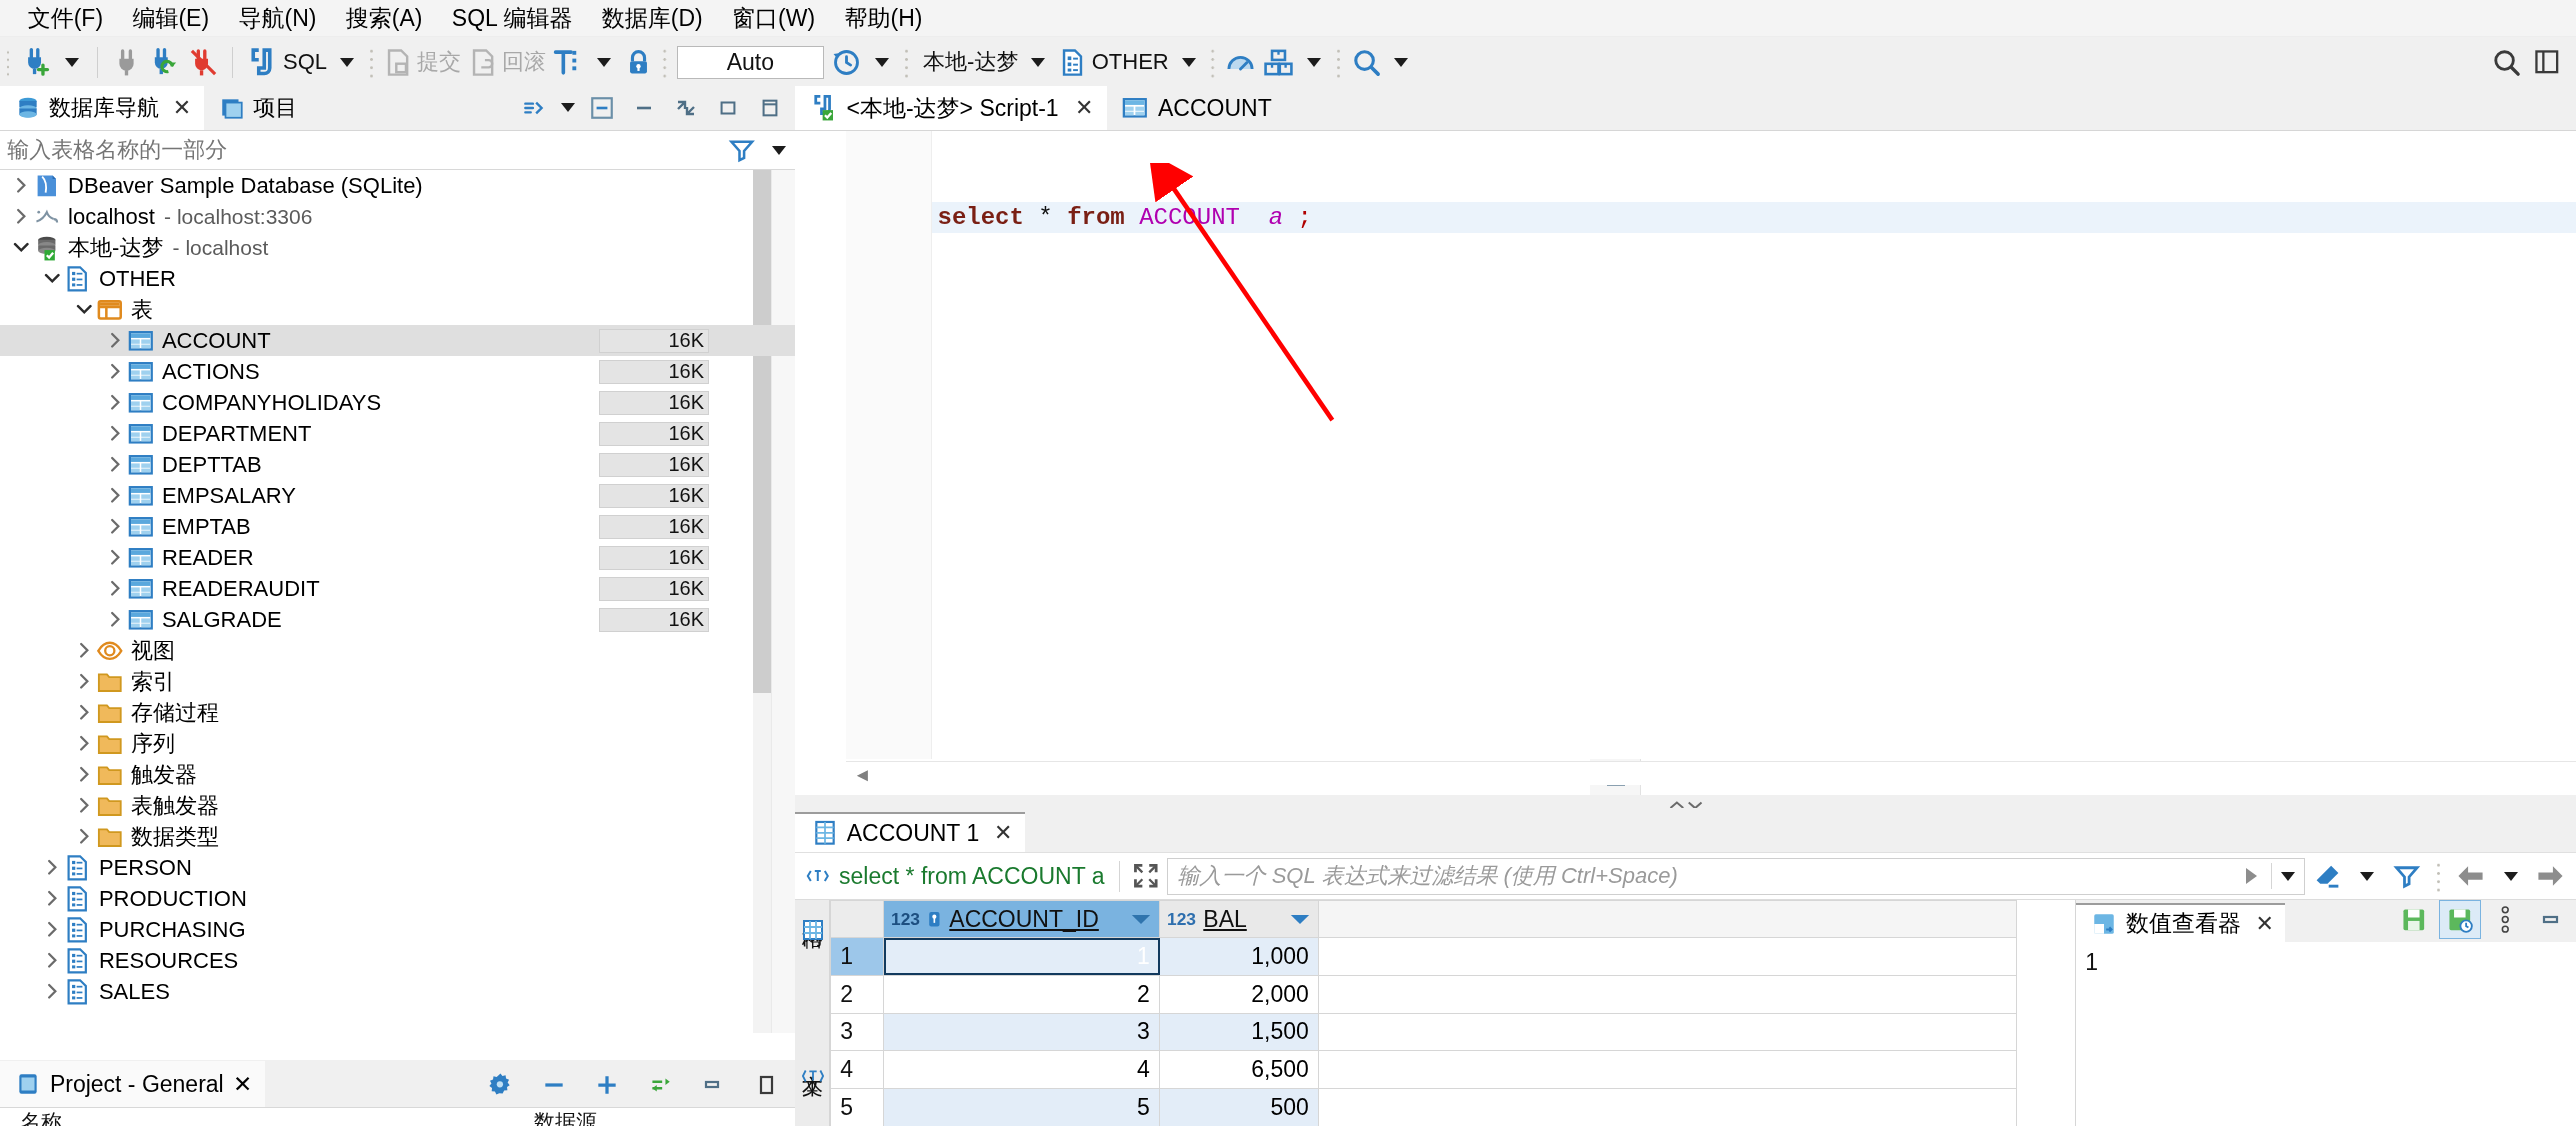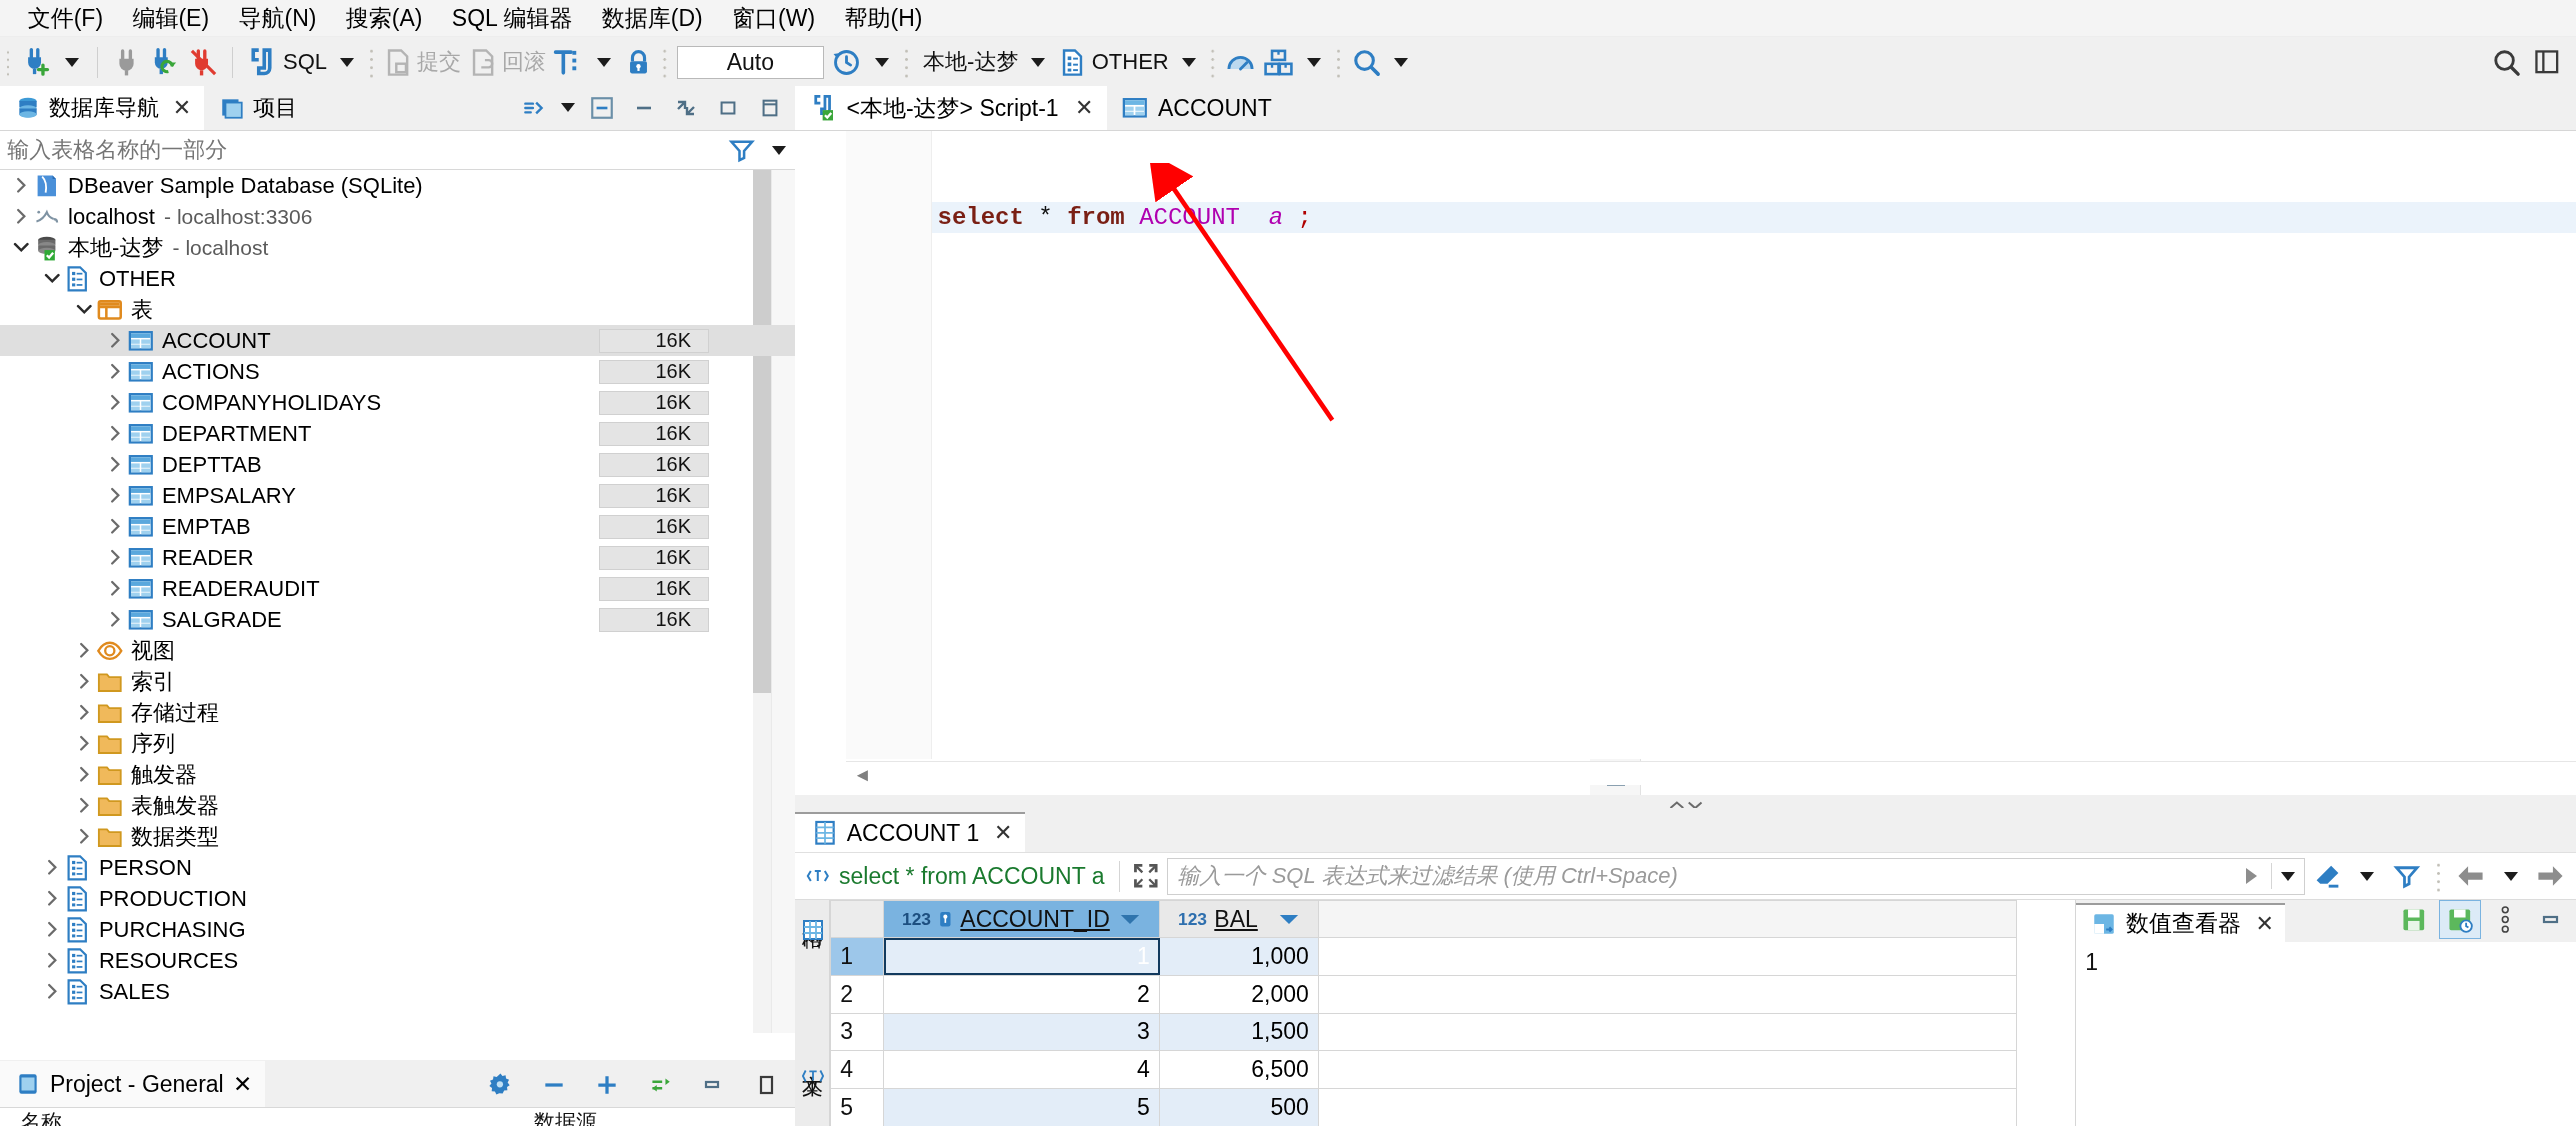--- a/index.html
+++ b/index.html
@@ -65,21 +65,21 @@
 
   .tree { position:relative; height:863px; overflow:hidden; background:#fff; }
   .trow { height:31px; display:flex; align-items:center; position:relative; white-space:nowrap; cursor:default;}
   .trow.sel { background:#dfdfdf; }
   .twist { width:24px; height:31px; display:flex; align-items:center; justify-content:center; flex:0 0 24px;}
   .tlabel { font-size:22px; color:#000; }
   .tsub { font-size:21px; color:#5b5b5b; margin-left:9.2px;text-align:center;}
   .ticon { width:27.6px; height:27.6px; margin-right:7.3px; display:flex;align-items:center;justify-content:center; flex:0 0 27.6px;}
   .tsize {
     position:absolute; right:86px; width:110px; height:24px; background:#e4e4e4; border:0.9px solid #d0d0d0;
-    font-size:20px; color:#111; display:flex; align-items:center; justify-content:flex-end; padding-right:17px;
+    font-size:20px; color:#111; display:flex; align-items:center; justify-content:flex-end; padding-right:4px;
   }
   .tree-scroll {
     position:absolute; right:24px; top:0; width:18.4px; height:863px; background:#f3f3f3;
   }
   .tree-thumb { position:absolute; right:24px; top:0; width:18.4px; height:523px; background:#cdcdcd; }
   .tree-vbar { position:absolute; right:0; top:0; width:24px; height:863px; background:#f7f7f7; border-left:0.9px solid #eaeaea;}
 
   
   .projpanel { position:absolute; left:0; top:1061px; width:795px; height:66px; background:#f0f0f0; }
   .pp-tabs { height:46px; display:flex; align-items:center; background:#f0f0f0; position:relative;}
@@ -136,21 +136,21 @@
   .fb-right { display:flex; align-items:center; gap:3.7px; padding-right:5.5px;}
 
   .gridwrap { position:absolute; left:0; top:92px; right:0; bottom:0; display:flex; }
   .gridtabs { width:35px; background:#ececec; border-right:0.9px solid #d6d6d6; padding-top:5.5px;}
   .gt-item{ width:35px; display:flex; align-items:center; justify-content:center; }
   .vtext{ writing-mode:vertical-rl; font-size:21px; color:#111; padding:5.5px 0; letter-spacing:0.9px;}
 
   table.grid { border-collapse:collapse; table-layout:fixed; }
   table.grid th, table.grid td { border:0.9px solid #d6d6d6; height:37px; font-size:23px; }
   th.corner { width:53px; background:#ececec; border:0.9px solid #cfcfcf;}
-  th.colhdr { background:#e9e9e9; font-weight:normal; text-align:center; padding:0 18px; }
+  th.colhdr { background:#e9e9e9; font-weight:normal; text-align:center; padding:0 7px; }
   th.colhdr.sel { background:#7ab3e0; }
   th.colhdr .hd { display:flex; align-items:center; gap:7.3px; }
   th.colhdr .num123 { font-size:17.4px; color:#2e6fae; font-weight:bold;}
   th.colhdr.sel .num123 { color:#1d4f80;}
   th.colhdr .nm { font-size:23px; color:#111;text-decoration:underline;}
   th.colhdr .sortarrow { margin-left:auto; }
   td.rownum { background:#fff; text-align:left; padding-left:9.2px; color:#111; }
   td.rownum.sel { background:#9dc7ea; }
   td.cell { text-align:right; padding-right:9.2px; }
   tr.alt td.cell { background:#e3edf8;}

